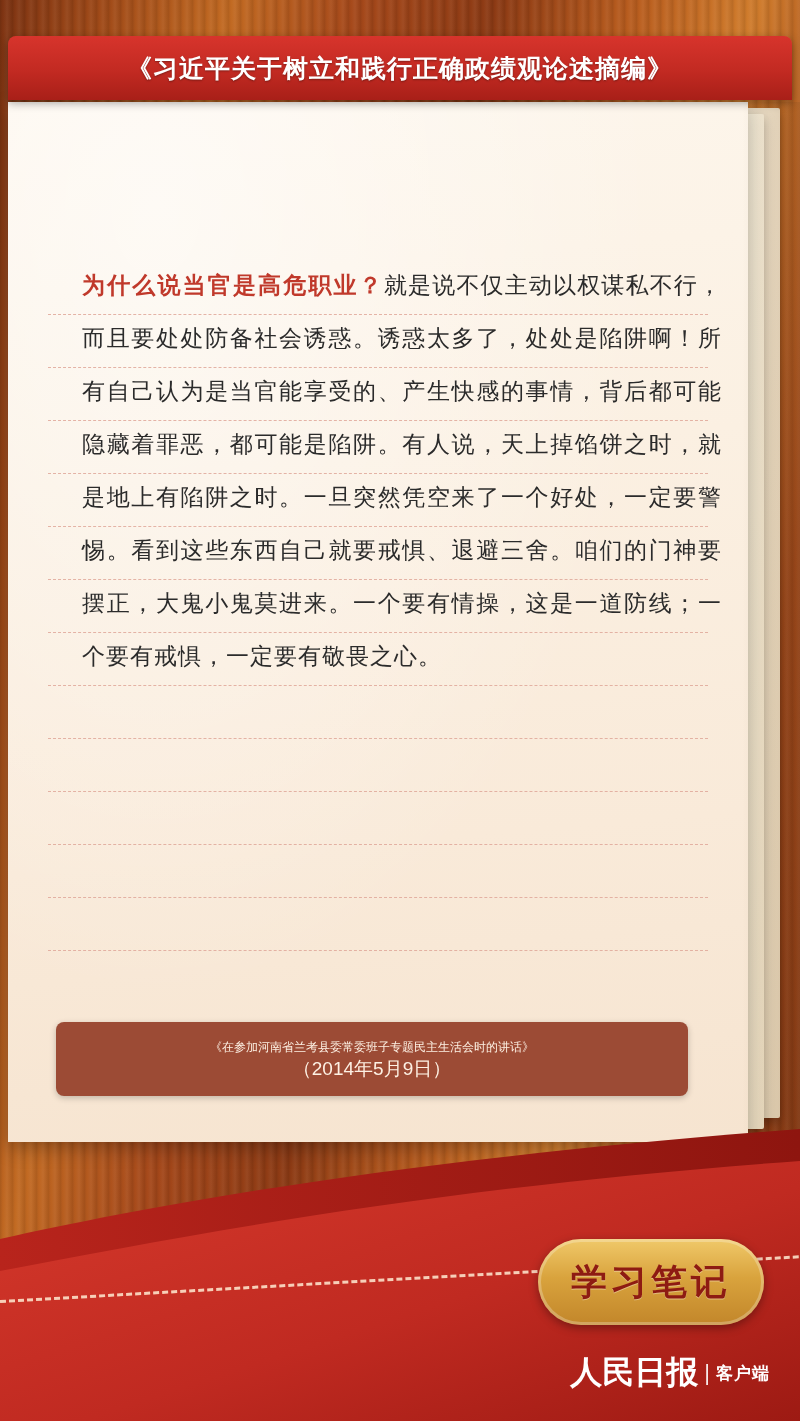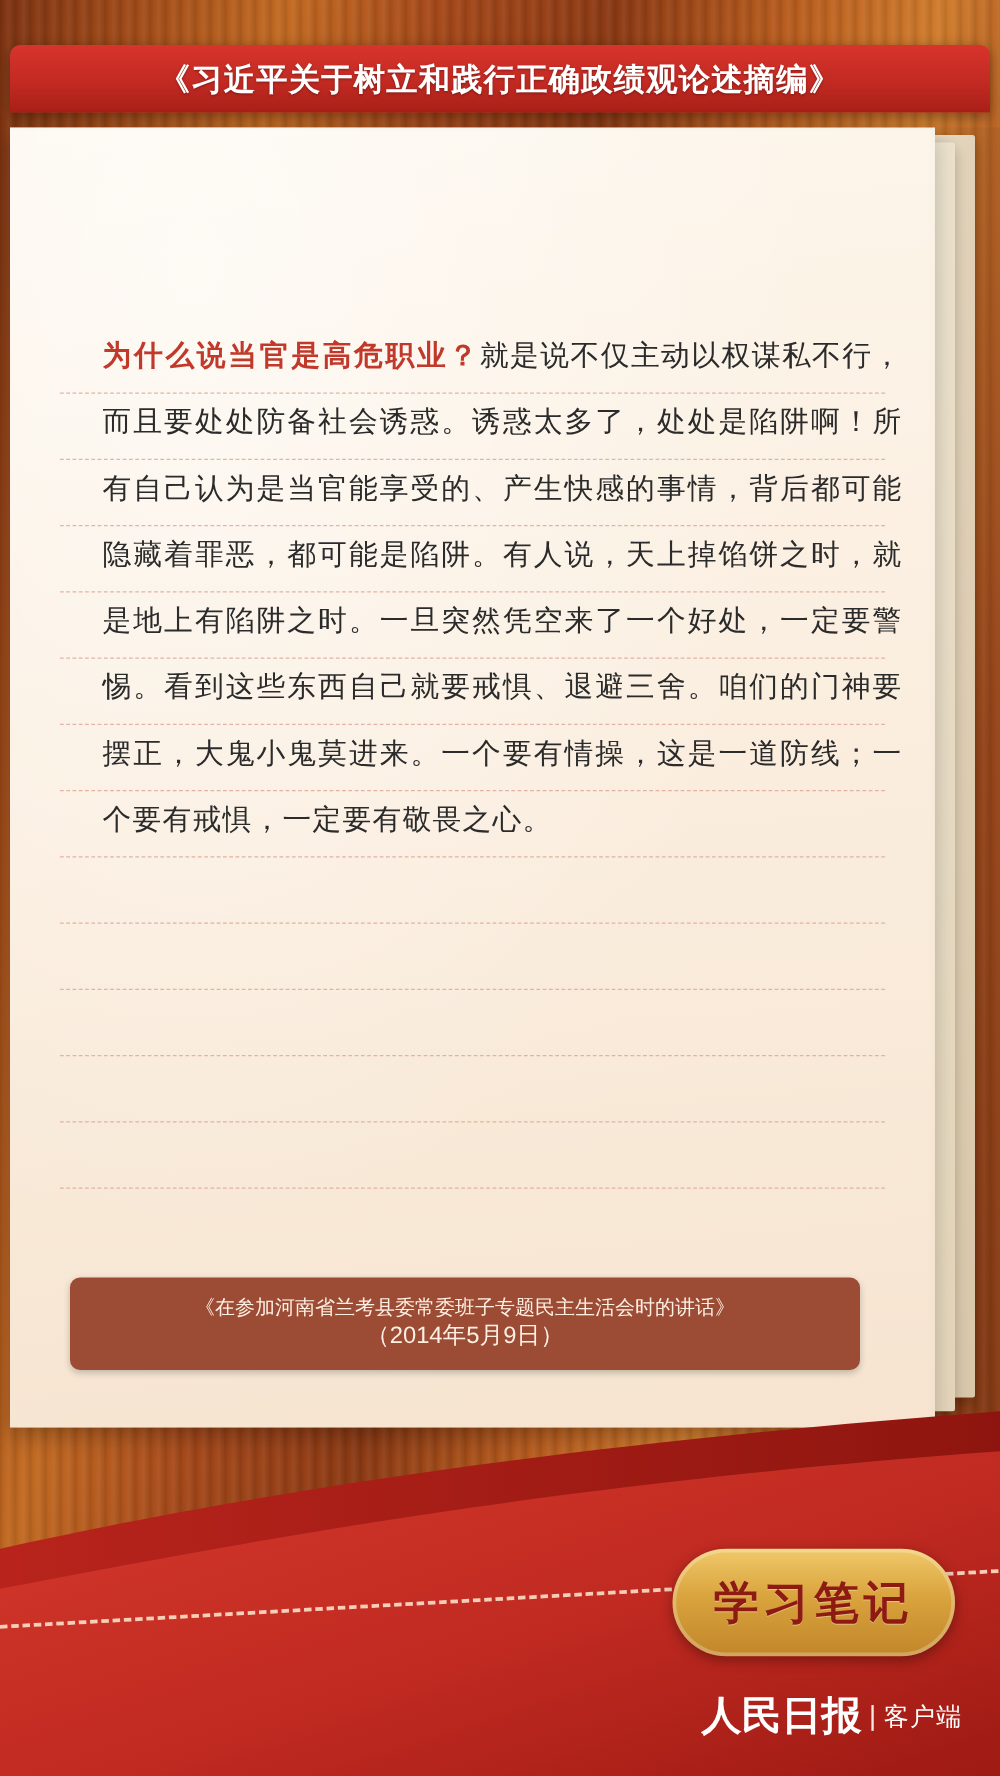--- a/index.html
+++ b/index.html
@@ -28,21 +28,21 @@
       linear-gradient(100deg,
         #7d3312 0%, #a04a18 10%, #c26a22 22%, #a5481a 34%,
         #8c3a14 47%, #b85c1e 60%, #d07c2c 72%, #9c4518 85%, #7a300f 100%);
   }
   
   .banner {
     position: absolute;
     left: 8px;
     top: 36px;
     width: 784px;
-    height: 54px;
+    height: 64px;
     border-radius: 8px 8px 0 0;
     background: linear-gradient(180deg, #d7342c 0%, #c22a22 55%, #a81f18 100%);
     box-shadow: 0 3px 10px rgba(0,0,0,0.35);
   }
   .banner-inner {
     position: absolute;
     left: 0; right: 0; top: 0; bottom: 0;
     display: flex;
     align-items: center;
     justify-content: center;
@@ -131,21 +131,21 @@
     width: 632px;
     padding: 14px 10px 16px;
     box-sizing: border-box;
     background: #9c4b35;
     border-radius: 8px;
     text-align: center;
     color: #fdf0e3;
     box-shadow: 0 2px 6px rgba(0,0,0,0.22);
   }
   .source-line1 {
-    font-size: 16px;
+    font-size: 12px;
     line-height: 22px;
   }
   .source-line2 {
     font-size: 19px;
     line-height: 22px;
   }
   
   .bottom-wave {
     position: absolute;
     left: 0;
@@ -203,22 +203,22 @@
     letter-spacing: 0px;
     font-family: "DejaVu Serif", "Liberation Serif", serif;
   }
   .logo-sep {
     color: #ffffff;
     font-size: 22px;
     opacity: 0.9;
   }
   .logo-app {
     color: #ffffff;
-    font-size: 20px;
-    font-weight: normal;
+    font-size: 17px;
+    font-weight: bold;
     letter-spacing: 1px;
   }
   
   .fold {
     position: absolute;
     right: 0;
     top: 102px;
     width: 58px;
     height: 1040px;
     background: linear-gradient(90deg, rgba(0,0,0,0.0) 0%, rgba(120,70,30,0.18) 100%);

